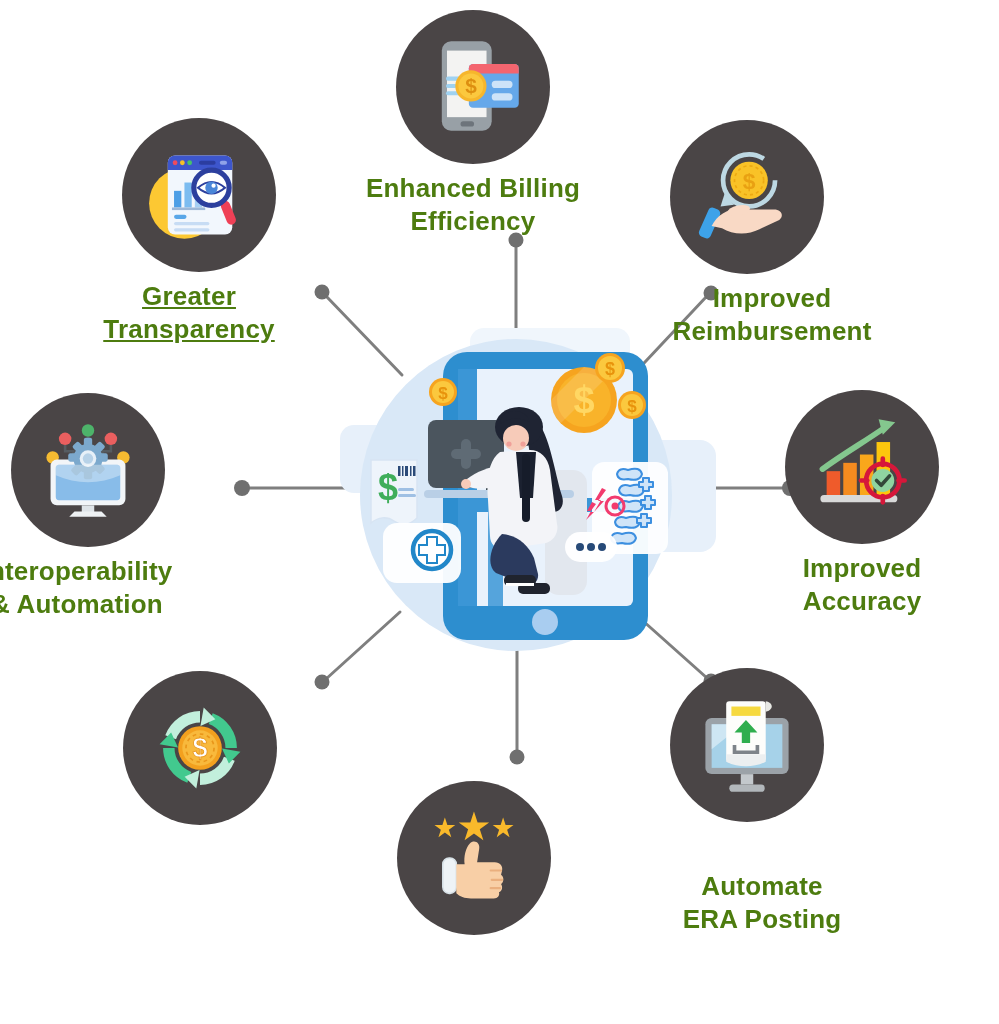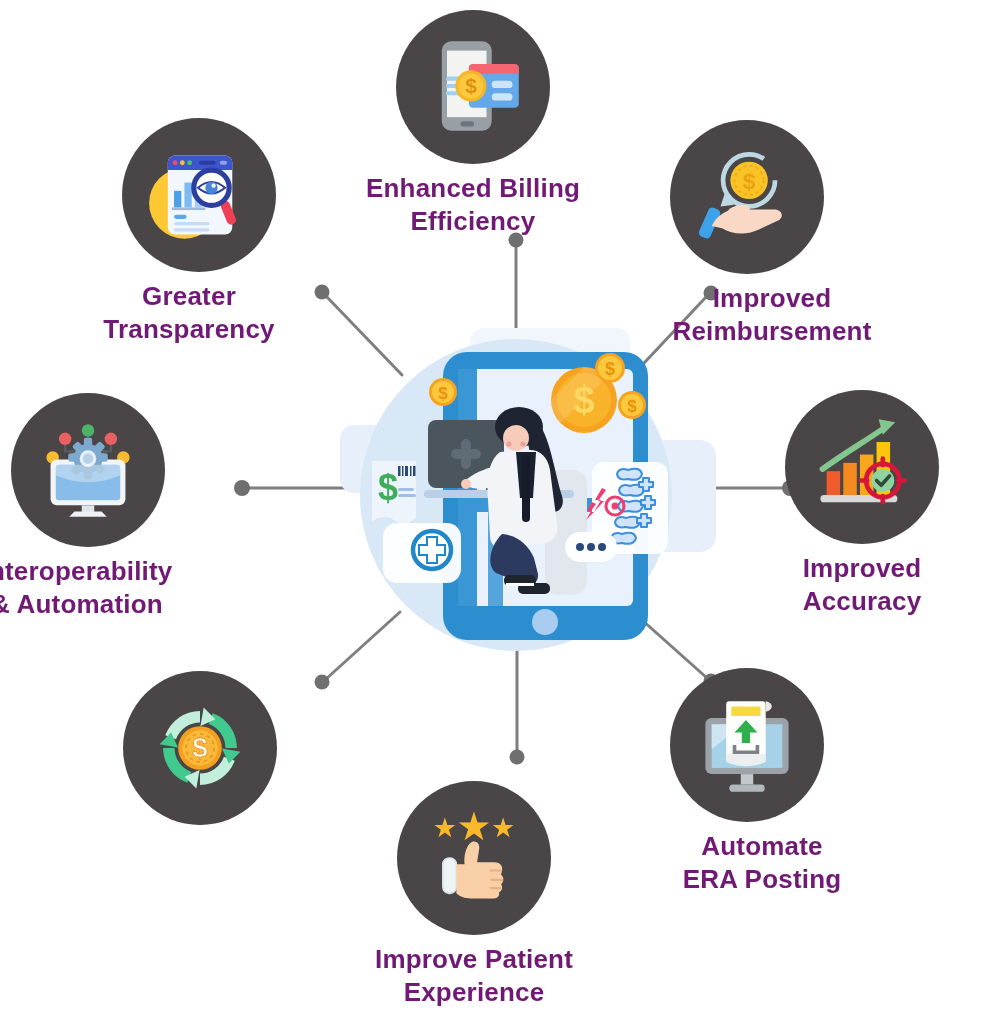--- a/index.html
+++ b/index.html
@@ -6,34 +6,34 @@
   .stage{position:relative;width:999px;height:1024px;background:#ffffff;overflow:hidden;
          font-family:"Liberation Sans",sans-serif;}
   svg text{font-family:"Liberation Sans","DejaVu Sans",sans-serif;font-weight:bold;}
   .connectors{position:absolute;left:0;top:0;z-index:1;}
   .center-illo{position:absolute;left:340px;top:320px;width:380px;height:350px;z-index:2;}
   .node{position:absolute;width:154px;z-index:3;}
   .node .circle{width:154px;height:154px;border-radius:50%;background:#4a4546;
                 display:flex;align-items:center;justify-content:center;}
   .node .label{position:absolute;top:162px;left:50%;transform:translateX(-50%);
                width:300px;text-align:center;white-space:pre-line;
-               font-weight:700;font-size:26px;line-height:1.28;color:#701a75;
+               font-weight:700;font-size:26px;line-height:1.28;color:#4d7c0f;
                letter-spacing:0.2px;}
   .n-top{left:396px;top:10px;}
   .n-topright{left:670px;top:120px;}
   .n-right{left:785px;top:390px;}
   .n-bottomright{left:670px;top:668px;}
   .n-bottom{left:397px;top:781px;}
   .n-bottomleft{left:123px;top:671px;}
   .n-left{left:11px;top:393px;}
   .n-topleft{left:122px;top:118px;}
   .n-topright .label{transform:translateX(calc(-50% + 25px));}
-  .n-bottomright .label{transform:translateX(calc(-50% + 15px));}
+  .n-bottomright .label{transform:translateX(calc(-50% + 15px));margin-top:40px;}
   .n-left .label{transform:translateX(calc(-50% - 11px));}
-  .n-topleft .label{transform:translateX(calc(-50% - 10px));}
+  .n-topleft .label{transform:translateX(calc(-50% - 10px));text-decoration:underline;}
 </style>
 </head>
 <body>
 
 <div class="stage">
 
   <svg class="connectors" width="999" height="1024" viewBox="0 0 999 1024">
     <g stroke="#7f7f7f" stroke-width="3" stroke-linecap="round">
       <line x1="516" y1="348" x2="516" y2="245"></line>
       <line x1="630" y1="378" x2="707" y2="296"></line>
@@ -255,22 +255,20 @@
     <div class="circle">
       <svg width="104" height="104" viewBox="0 0 100 100">
         <text x="22" y="30" font-size="26" text-anchor="middle" fill="#f9b92b">★</text>
         <text x="50" y="33" font-size="38" text-anchor="middle" fill="#f9b92b">★</text>
         <text x="78" y="30" font-size="26" text-anchor="middle" fill="#f9b92b">★</text>
         <rect x="20" y="50" width="13" height="34" rx="6" fill="#eef3f6" stroke="#d8e2e8" stroke-width="1.5"></rect>
         <path d="M33,56 h8 c-1,-7 1,-16 5,-20 c4,-4 10,-1 9,5 l-2,13 h17 c5,0 8,4 7,8 l-1,4 c3,2 3,7 0,9 c2,3 1,7 -2,8 c1,3 -1,6 -5,6 h-22 c-6,0 -11,-2 -14,-5 Z" fill="#f8cfa6"></path>
         <path d="M76,62 h-10 M77,71 h-10 M75,79 h-9" stroke="#eaaf7e" stroke-width="2" stroke-linecap="round"></path>
       </svg>
     </div>
-    <div class="label">Improve Patient
-Experience</div>
   </div>
 
   <div class="node n-bottomleft">
     <div class="circle">
       <svg width="104" height="104" viewBox="0 0 100 100">
         <g fill="none" stroke-width="11">
           <path d="M21.8,39.7 A30,30 0 0 1 50,20" stroke="#c2efdc"></path>
           <path d="M60.3,21.8 A30,30 0 0 1 80,50" stroke="#42c98e"></path>
           <path d="M78.2,60.3 A30,30 0 0 1 50,80" stroke="#c2efdc"></path>
           <path d="M39.7,78.2 A30,30 0 0 1 20,50" stroke="#42c98e"></path>

